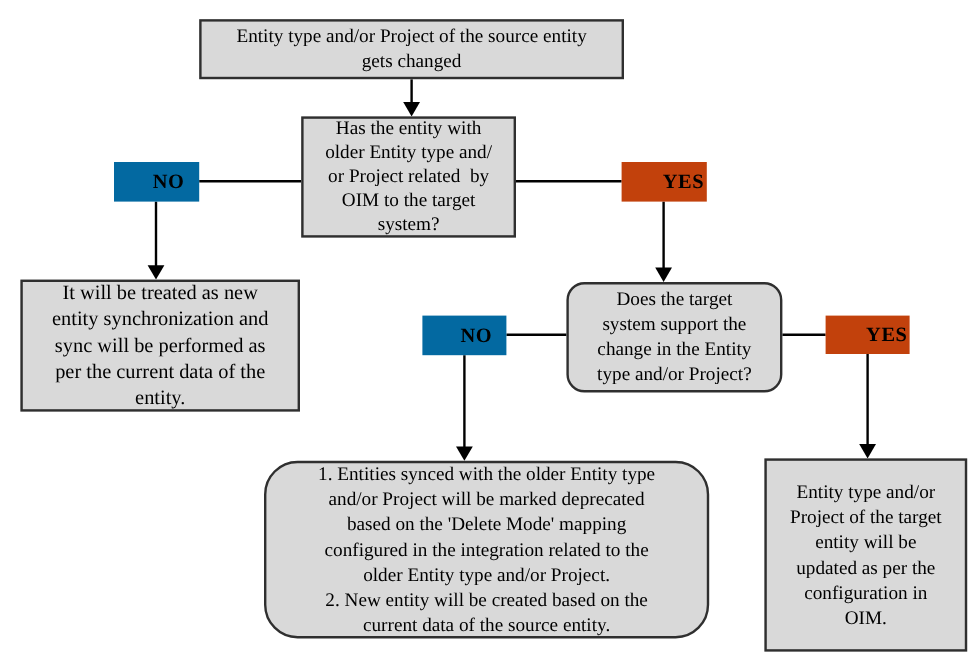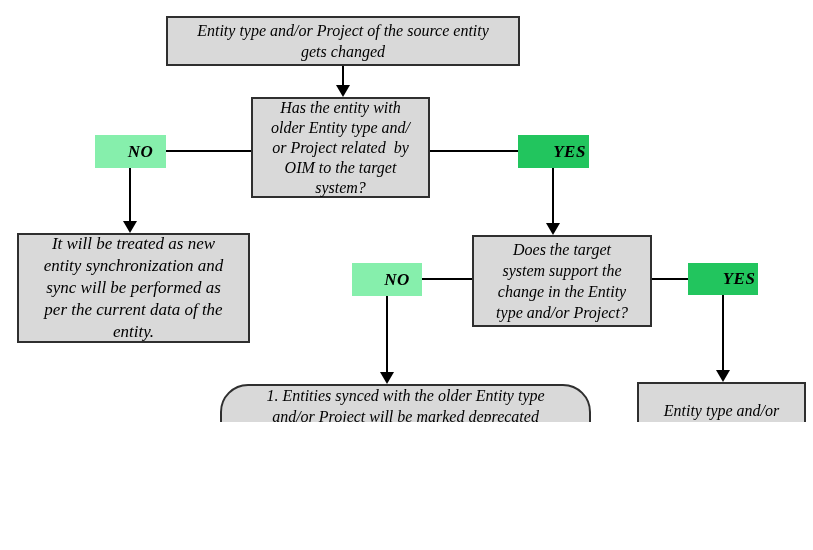--- a/index.html
+++ b/index.html
@@ -1,34 +1,34 @@
 <!DOCTYPE html>
 <html><head>
 <meta charset="utf-8">
 <style>
   * { margin:0; padding:0; box-sizing:border-box; }
   html,body { background:#ffffff; }
   body { font-family:"Liberation Serif","DejaVu Serif",serif; color:#000; }
-  .canvas { position:relative; width:813px; height:422px; background:#ffffff; overflow:hidden;font-style:italic; }
+  .canvas { position:relative; width:813px; height:550px; background:#ffffff; overflow:hidden; }
   .connectors { position:absolute; left:0; top:0; width:813px; height:550px; z-index:1; }
   .connectors line { stroke:#000000; stroke-width:2; }
   .connectors polygon { fill:#000000; }
   .node { position:absolute; z-index:2; display:flex; align-items:center; justify-content:center; text-align:center; }
   .node span { white-space:pre-wrap; display:block; width:100%; }
   .box { background:#d9d9d9; border:2px solid #2f2f2f; font-size:16px; line-height:21px; padding:1px 3px; }
   .label { font-weight:bold; font-size:17px; letter-spacing:0.5px; }
-  .no  { background:#86efac;padding-left:20px; }
-  .yes { background:#22c55e;padding-left:32px; }
+  .no  { background:#0369a1;padding-left:20px; }
+  .yes { background:#c2410c;padding-left:32px; }
 
   #n-start      { left:166px; top:16px;  width:354px; height:50px; }
   #n-decision1  { left:251px; top:97px;  width:179px; height:101px; line-height:20px; }
   #n-no1        { left:95px;  top:135px; width:71px;  height:33px; }
   #n-yes1       { left:518px; top:135px; width:71px;  height:33px; }
   #n-result-no1 { left:17px;  top:233px; width:233px; height:110px; font-size:17px; line-height:22px; }
-  #n-decision2  { left:472px; top:235px; width:180px; height:92px; }
+  #n-decision2  { left:472px; top:235px; width:180px; height:92px;border-radius:15px; }
   #n-no2        { left:352px; top:263px; width:70px;  height:33px; }
   #n-yes2       { left:688px; top:263px; width:70px;  height:32px; }
   #n-result-no2 { left:220px; top:384px; width:371px; height:148px; line-height:21px;border-radius:28px; }
   #n-result-yes2{ left:637px; top:382px; width:169px; height:161px; line-height:21px; }
 </style>
 </head>
 <body>
 
 <div class="canvas">
 

